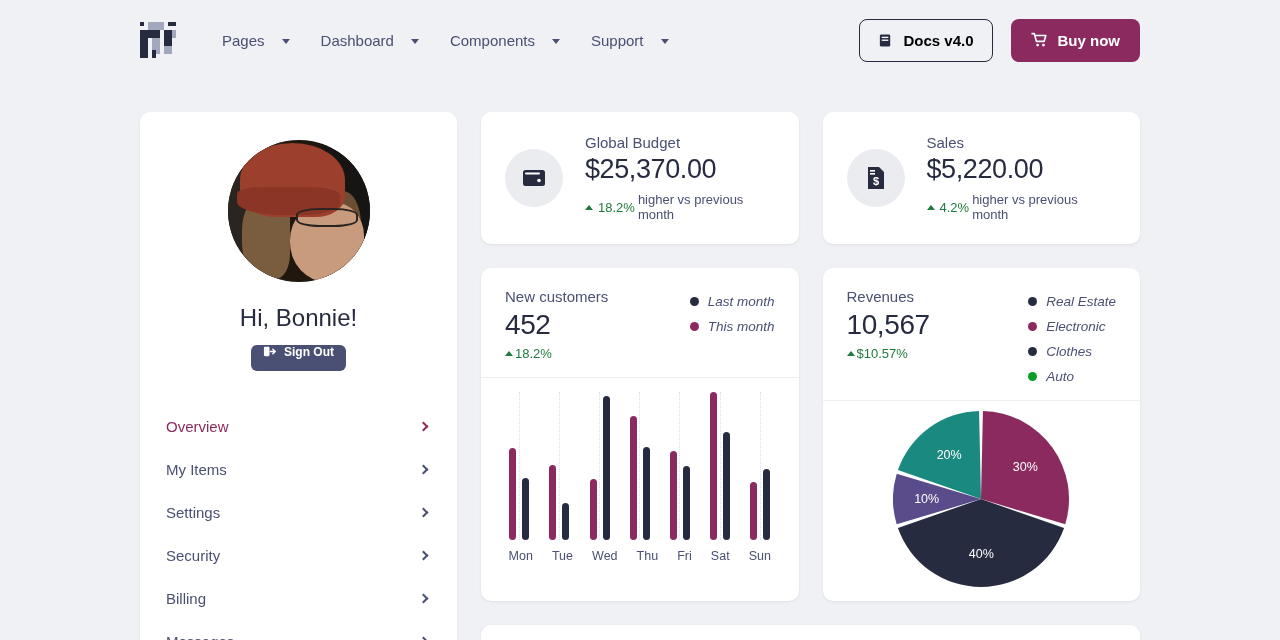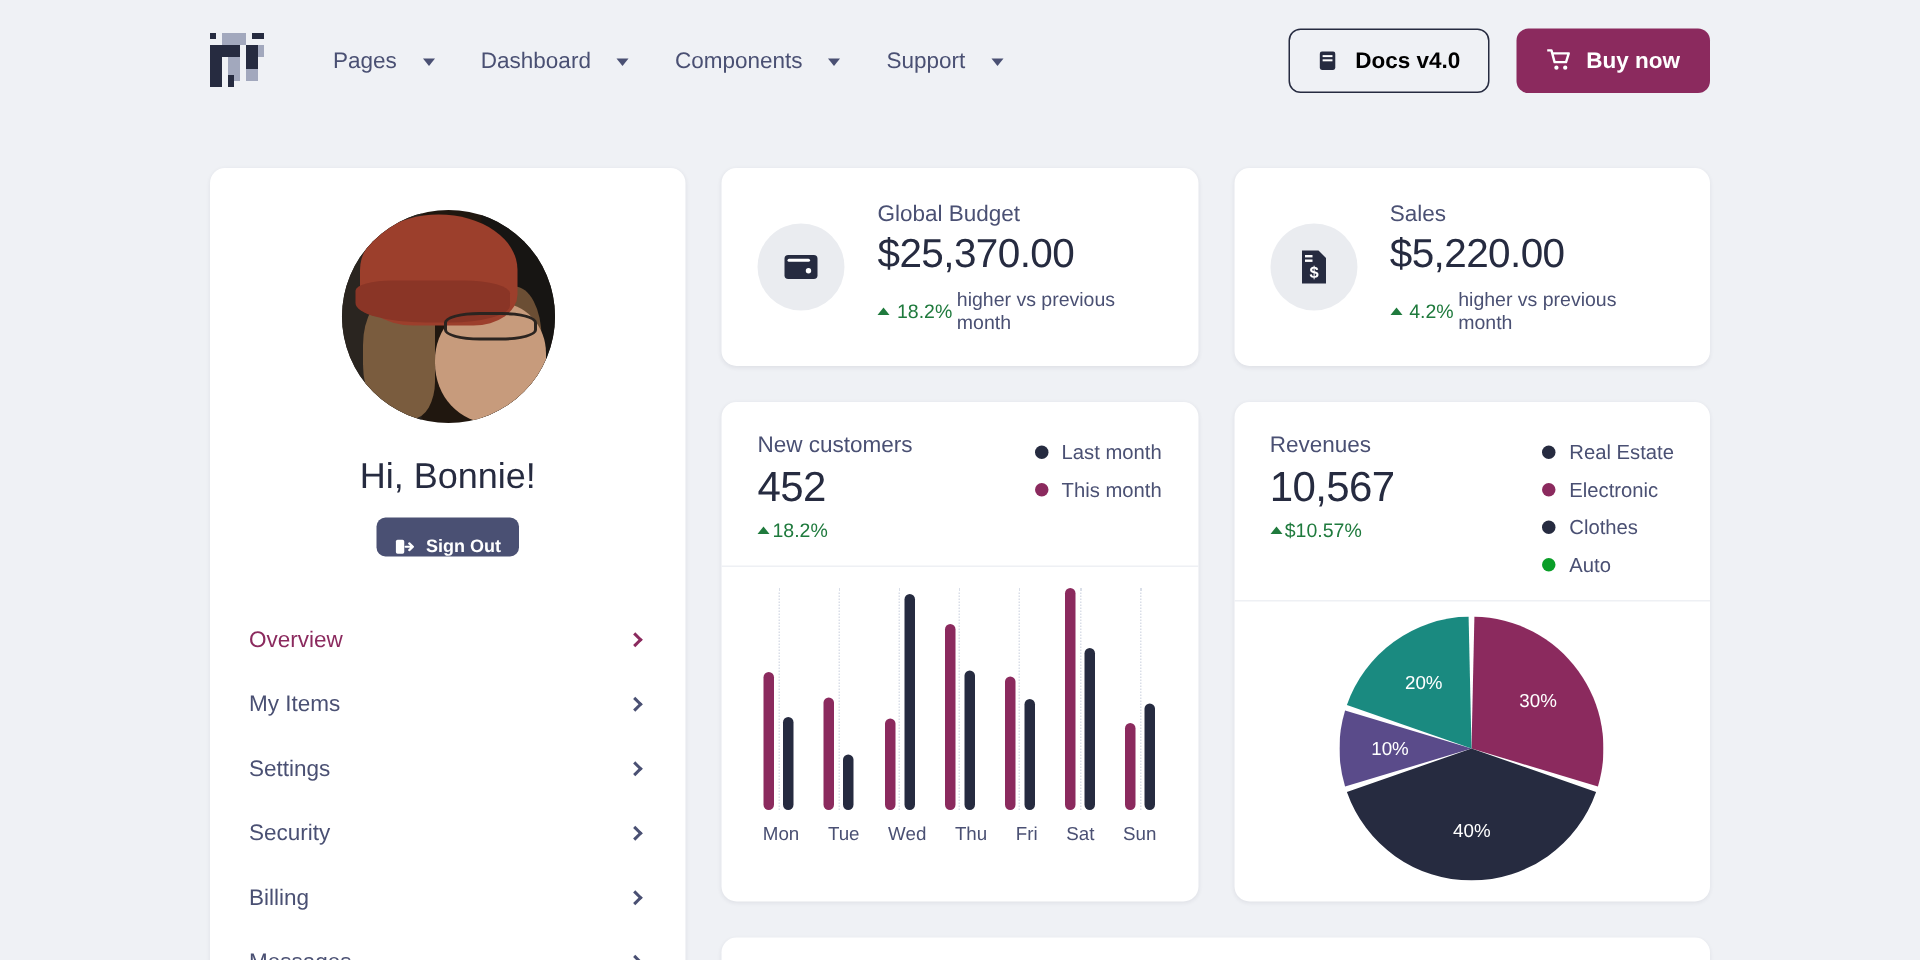--- a/index.html
+++ b/index.html
@@ -148,21 +148,21 @@
     border: 2.5px solid #2b2420;
     border-radius: 38%;
   }
   .greeting {
     text-align: center;
     font-size: 24px;
     margin-top: 22px;
     color: #262b40;
   }
   .btn-signout {
-    display: flex; align-items: flex-end; gap: 8px;
+    display: flex; align-items: flex-start; gap: 8px;
     margin: 13px auto 0;
     height: 26px;
     padding: 0 12px;
     border: none; border-radius: 6px;
     background: #4a5073;
     color: #fff;
     font-size: 12px;
     font-weight: 700;
     cursor: pointer;
     font-family: "Liberation Sans", sans-serif;
@@ -232,21 +232,21 @@
     justify-content: space-between;
     border-bottom: 1px solid #eef0f4;
   }
   .ch-title { font-size: 15px; color: #4a5073; }
   .ch-big { font-size: 28px; margin-top: 4px; letter-spacing: -.4px; }
   .ch-delta {
     font-size: 13px; margin-top: 5px;
     display: flex; align-items: center;
     color: #1f7a3d;
   }
-  .legend { display: flex; flex-direction: column; gap: 10px; padding-top: 6px; }
+  .legend { display: flex; flex-direction: column; gap: 10px; padding-top: 6px; font-style: italic; }
   .legend-item {
     display: flex; align-items: center; gap: 9px;
     font-size: 13.5px; color: #4a5073;
   }
   .dot { width: 9px; height: 9px; border-radius: 50%; flex: 0 0 9px; }
 
   .bar-area { padding: 14px 18px 8px; flex: 1; }
   .bars {
     display: flex;
     align-items: flex-end;

